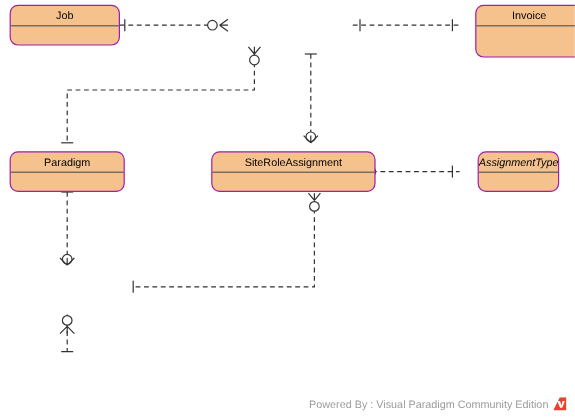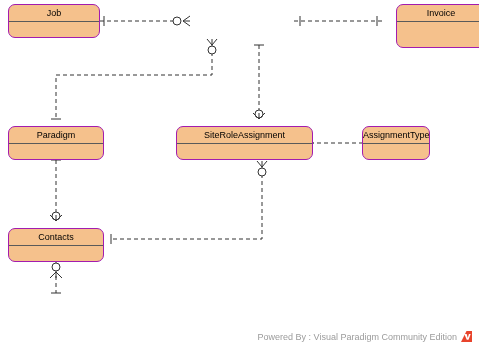--- a/index.html
+++ b/index.html
@@ -144,27 +144,24 @@
   </div>
 
   <div class="entity" style="left:8px;top:126px;width:96px;height:34px;">
     <div class="hdr">Paradigm</div>
   </div>
 
   <div class="entity" style="left:176px;top:126px;width:137px;height:34px;">
     <div class="hdr">SiteRoleAssignment</div>
   </div>
 
-  <div class="entity" style="left:362px;top:126px;width:68px;height:34px;">
+  <div class="entity" style="left:398px;top:126px;width:68px;height:34px;font-style:italic;">
     <div class="hdr">AssignmentType</div>
   </div>
 
-  <div class="entity" style="left:8px;top:228px;width:96px;height:34px;">
-    <div class="hdr">Contacts</div>
-  </div>
 
 
   <div class="footer" style="right:22px;margin-left:17px;">Powered By : Visual Paradigm Community Edition</div>
 
   <svg class="vp-logo" viewBox="0 0 12 12">
     <polygon points="6,0 12,0 12,12 0,12" fill="#e8442c"></polygon>
     <polygon points="3.6,3.4 6.2,3.4 7.4,7.6 8.6,3.4 10.6,3.4 8.2,9.6 6.3,9.6" fill="#ffffff"></polygon>
   </svg>
 
 </div>

